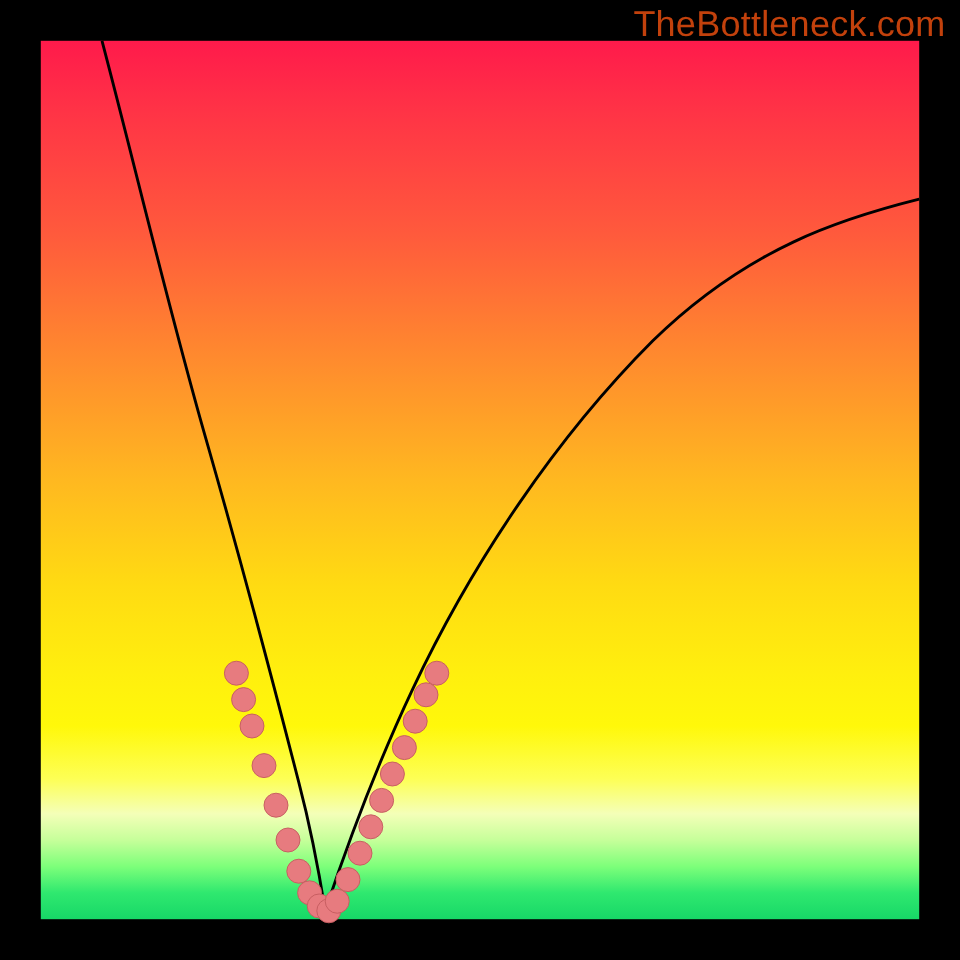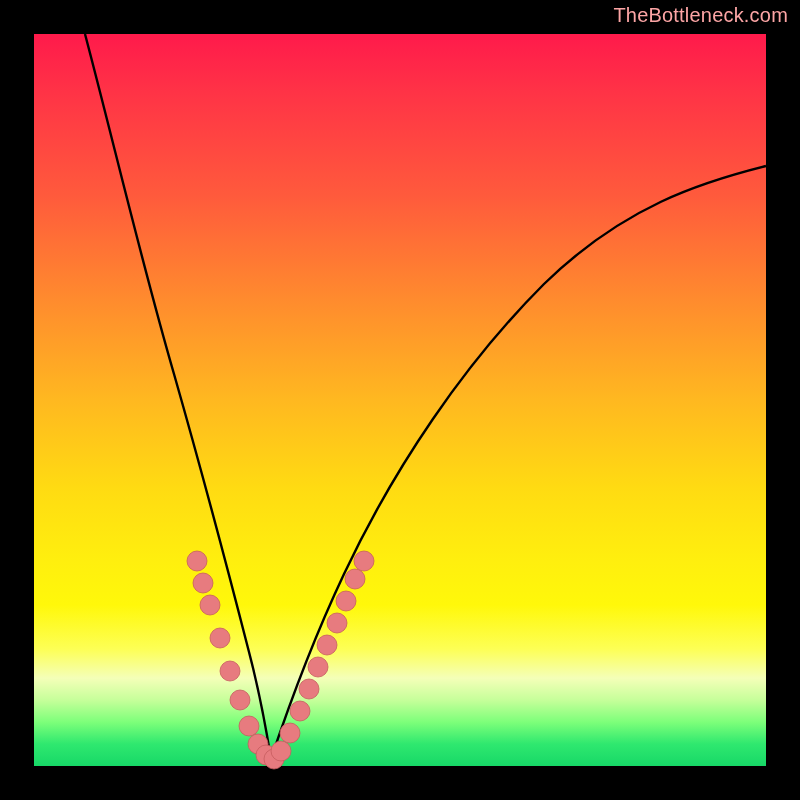--- a/index.html
+++ b/index.html
@@ -16,22 +16,22 @@
     left: 0;
     top: 0;
     width: 800px;
     height: 800px;
     background: #000000;
   }
   .watermark {
     position: absolute;
     top: 4px;
     right: 12px;
-    color: #fca5a5;
-    font-size: 20px;
+    color: #c2410c;
+    font-size: 30px;
     font-weight: 500;
     letter-spacing: 0.2px;
     user-select: none;
   }
   .plot {
     position: absolute;
     left: 34px;
     top: 34px;
     width: 732px;
     height: 732px;

